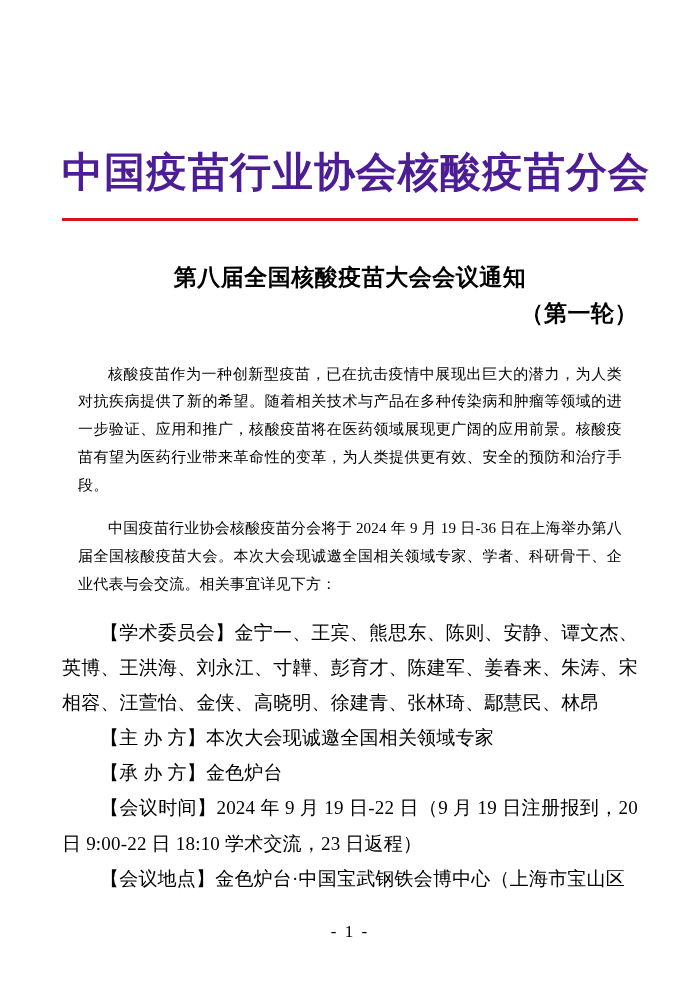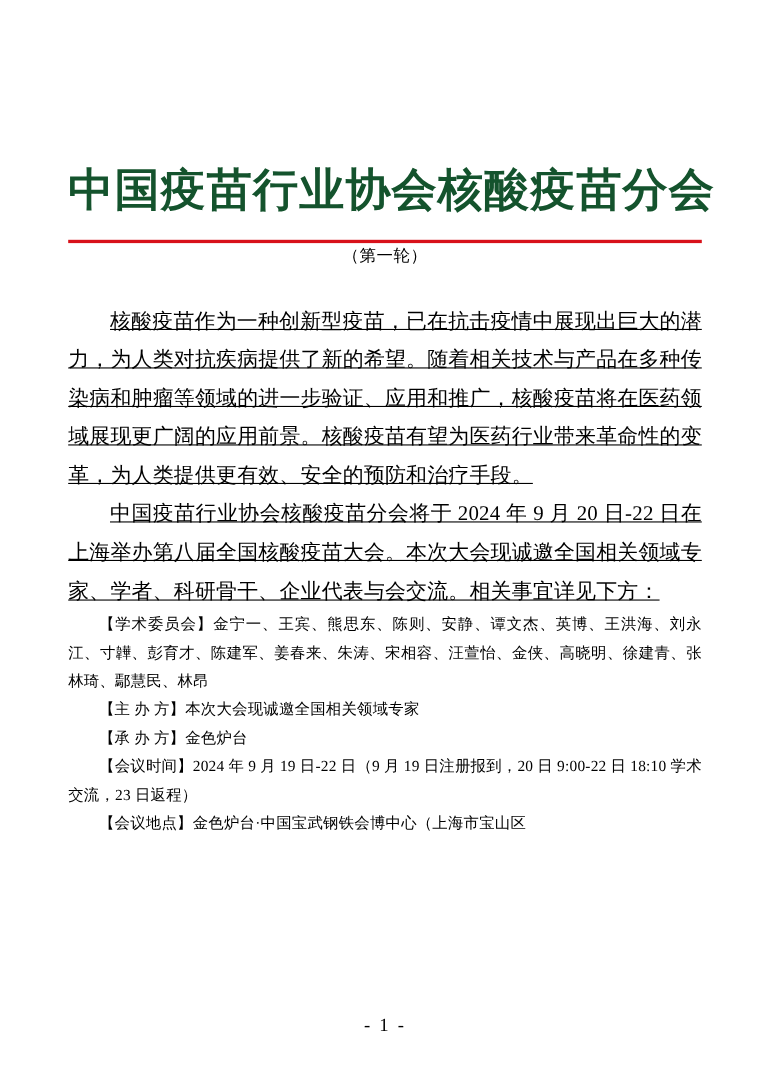--- a/index.html
+++ b/index.html
@@ -23,64 +23,63 @@
   }
   .letterhead {
     padding-top: 148px;
     text-align: center;
   }
   .letterhead-title {
     font-family: "DejaVu Serif", "Liberation Serif", serif;
     font-weight: bold;
     font-size: 41px;
     letter-spacing: 1px;
-    color: #14532d;
+    color: #4c1d95;
     line-height: 1.18;
     white-space: nowrap;
   }
   .letterhead-rule {
     margin-top: 22px;
     height: 3px;
     background: #d8111a;
     width: 100%;
   }
   .doc-title {
     margin-top: 38px;
     text-align: center;
     font-family: "DejaVu Serif", "Liberation Serif", serif;
     font-weight: bold;
     font-size: 23px;
     line-height: 1.55;
     letter-spacing: 0.5px;
   }
   .doc-subtitle {
-    text-align: center;
+    text-align: right;
     font-family: "DejaVu Serif", "Liberation Serif", serif;
-    font-weight: normal;
-    font-size: 15px;
+    font-weight: bold;
+    font-size: 23px;
     line-height: 1.55;
     letter-spacing: 0.5px;
   }
   .body-text {
     margin-top: 30px;
   }
   .para {
-    font-size: 19px;
+    font-size: 15px;
     line-height: 1.85;
     text-align: justify;
     text-justify: inter-ideograph;
-    margin: 0;
+    margin: 16px;
     letter-spacing: 0.2px;
-    text-decoration: underline;
   }
   .para.indent {
     text-indent: 2em;
   }
   .field-line {
-    font-size: 14px;
+    font-size: 19px;
     line-height: 1.85;
     margin: 0;
     text-indent: 2em;
     text-align: justify;
     text-justify: inter-ideograph;
     letter-spacing: 0.2px;
   }
   .page-number {
     position: absolute;
     left: 0;
@@ -94,25 +93,26 @@
 </head>
 <body>
 
 <div class="page">
 
   <div class="letterhead">
     <div class="letterhead-title">中国疫苗行业协会核酸疫苗分会</div>
     <div class="letterhead-rule"></div>
   </div>
 
+  <div class="doc-title">第八届全国核酸疫苗大会会议通知</div>
   <div class="doc-subtitle">（第一轮）</div>
 
   <div class="body-text">
     <p class="para indent">核酸疫苗作为一种创新型疫苗，已在抗击疫情中展现出巨大的潜力，为人类对抗疾病提供了新的希望。随着相关技术与产品在多种传染病和肿瘤等领域的进一步验证、应用和推广，核酸疫苗将在医药领域展现更广阔的应用前景。核酸疫苗有望为医药行业带来革命性的变革，为人类提供更有效、安全的预防和治疗手段。</p>
-    <p class="para indent">中国疫苗行业协会核酸疫苗分会将于 2024 年 9 月 20 日-22 日在上海举办第八届全国核酸疫苗大会。本次大会现诚邀全国相关领域专家、学者、科研骨干、企业代表与会交流。相关事宜详见下方：</p>
+    <p class="para indent">中国疫苗行业协会核酸疫苗分会将于 2024 年 9 月 19 日-36 日在上海举办第八届全国核酸疫苗大会。本次大会现诚邀全国相关领域专家、学者、科研骨干、企业代表与会交流。相关事宜详见下方：</p>
 
     <p class="field-line">【学术委员会】金宁一、王宾、熊思东、陈则、安静、谭文杰、英博、王洪海、刘永江、寸韡、彭育才、陈建军、姜春来、朱涛、宋相容、汪萱怡、金侠、高晓明、徐建青、张林琦、鄢慧民、林昂</p>
     <p class="field-line">【主 办 方】本次大会现诚邀全国相关领域专家</p>
     <p class="field-line">【承 办 方】金色炉台</p>
     <p class="field-line">【会议时间】2024 年 9 月 19 日-22 日（9 月 19 日注册报到，20 日 9:00-22 日 18:10 学术交流，23 日返程）</p>
     <p class="field-line">【会议地点】金色炉台·中国宝武钢铁会博中心（上海市宝山区</p>
   </div>
 
   <div class="page-number">- 1 -</div>
 

